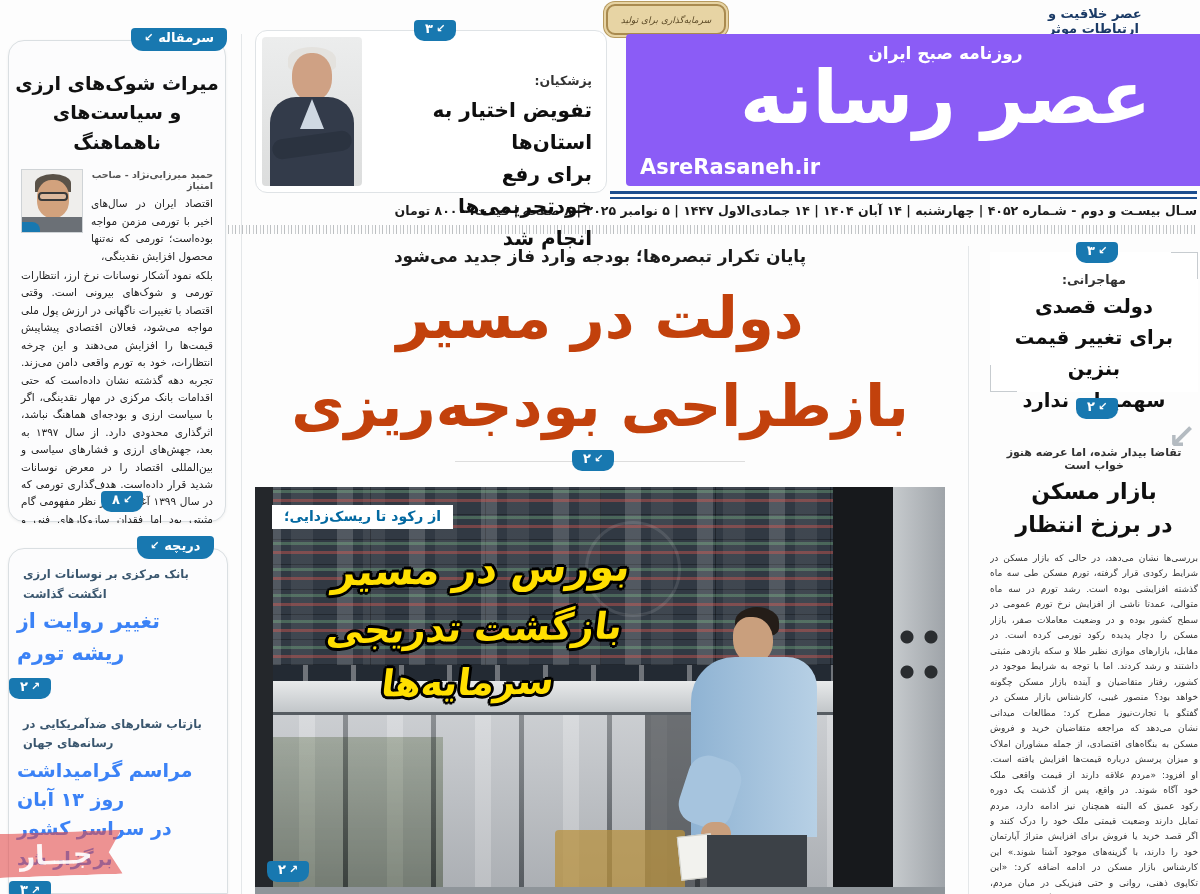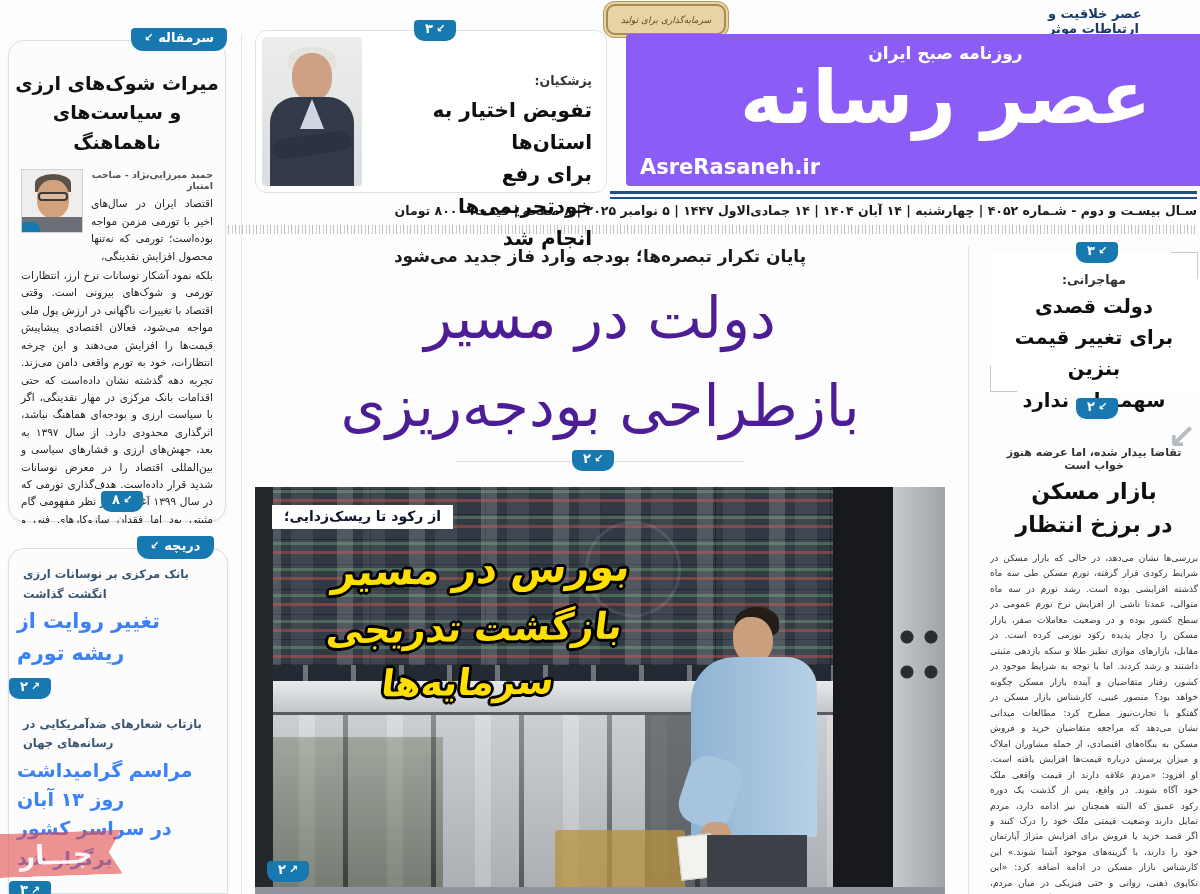--- a/index.html
+++ b/index.html
@@ -95,21 +95,21 @@
   .tp-arms { position:absolute; top:98px; left:10px; width:80px; height:20px;
     background:#2b3340; border-radius:10px; transform:rotate(-8deg); }
   .ts-text { position:absolute; top:14px; right:14px; width:225px; text-align:right;margin-top:28px; }
   .ts-kicker { font-size:12.5px; color:#333; font-weight:bold; }
   .ts-h { font-size:20px; font-weight:bold; color:#0f0f0f; line-height:1.6; margin-top:6px; }
   .ts-h span { display:block; }
 
   
   .lead { position:absolute; top:246px; left:255px; width:690px; text-align:center; }
   .lead-kicker { font-size:17px; font-weight:bold; color:#1c1c1c; }
-  .lead-h { font-size:58px; font-weight:normal; color:#4c1d95; line-height:1.52; margin-top:8px; }
+  .lead-h { font-size:58px; font-weight:bold; color:#c2410c; line-height:1.52; margin-top:8px; }
   .lead-h span { display:block; }
   .lead-rule { position:absolute; top:461px; left:455px; width:290px; height:1px; background:#ddd; }
   .lead-badge { position:absolute; top:450px; left:572px; }
 
   
   .fuel-box { position:absolute; top:252px; left:990px; width:208px; height:140px; background:#fff; }
   .fuel-box::before { content:""; position:absolute; top:0; right:0; width:26px; height:26px;
     border-top:1px solid #c7ccd0; border-right:1px solid #c7ccd0; }
   .fuel-box::after { content:""; position:absolute; bottom:0; left:0; width:26px; height:26px;
     border-bottom:1px solid #c7ccd0; border-left:1px solid #c7ccd0; }
@@ -173,21 +173,21 @@
   .man-sleeve { position:absolute; top:150px; left:10px; width:54px; height:70px;
     background:#a6c4de; border-radius:20px; transform:rotate(18deg); }
   .man-arm { position:absolute; top:215px; left:28px; width:30px; height:52px;
     background:#c99f7d; border-radius:12px; }
   .man-papers { position:absolute; top:228px; left:6px; width:34px; height:44px;
     background:#f2f2ee; border:1px solid #cfcfc8; transform:rotate(-6deg); }
   .man-pants { position:absolute; top:228px; left:34px; width:100px; height:59px; background:#3c4147; }
   .ph-threshold { position:absolute; bottom:0; left:0; right:0; height:7px; background:#8f959a; }
   .photo .pbadge { position:absolute; bottom:12px; left:12px; }
 
-  .ph-kicker { position:absolute; top:505px; left:272px; background:#fff; color:#0f172a;
+  .ph-kicker { position:absolute; top:505px; left:272px; background:#fff; color:#0369a1;
     font-size:14px; font-weight:bold; padding:3px 12px 5px; }
   .ph-h { position:absolute; top:540px; left:255px; width:440px; text-align:center;
     font-weight:bold; color:#ffdf00; transform:skewX(-8deg) rotate(-1deg); line-height:1.45;
     text-shadow:2px 2px 0 #000,-2px -2px 0 #000,2px -2px 0 #000,-2px 2px 0 #000,0 3px 0 #000,3px 0 0 #000,-3px 0 0 #000,0 -3px 0 #000; }
   .ph-h .l1 { display:block; font-size:40px; }
   .ph-h .l2 { display:block; font-size:37px; margin-top:4px; }
 
   
   .watermark { position:absolute; bottom:18px; left:-10px; width:132px; height:44px;
     background:rgba(227,75,75,.6); transform:rotate(-2deg);

